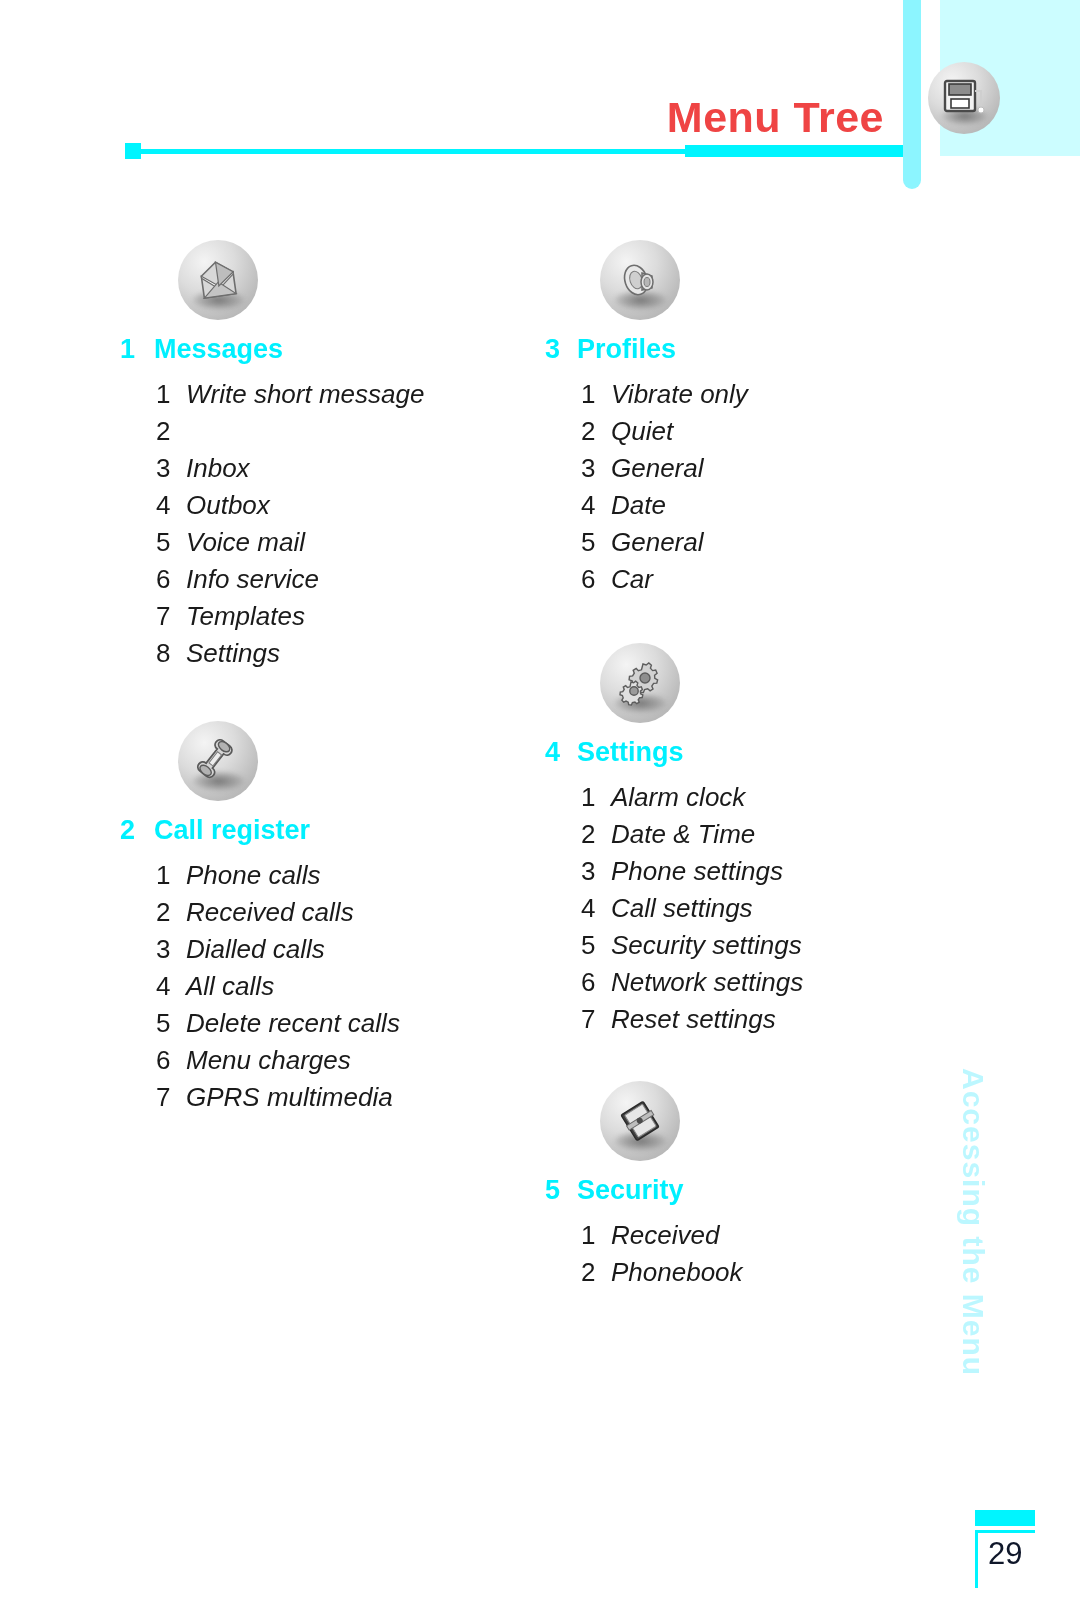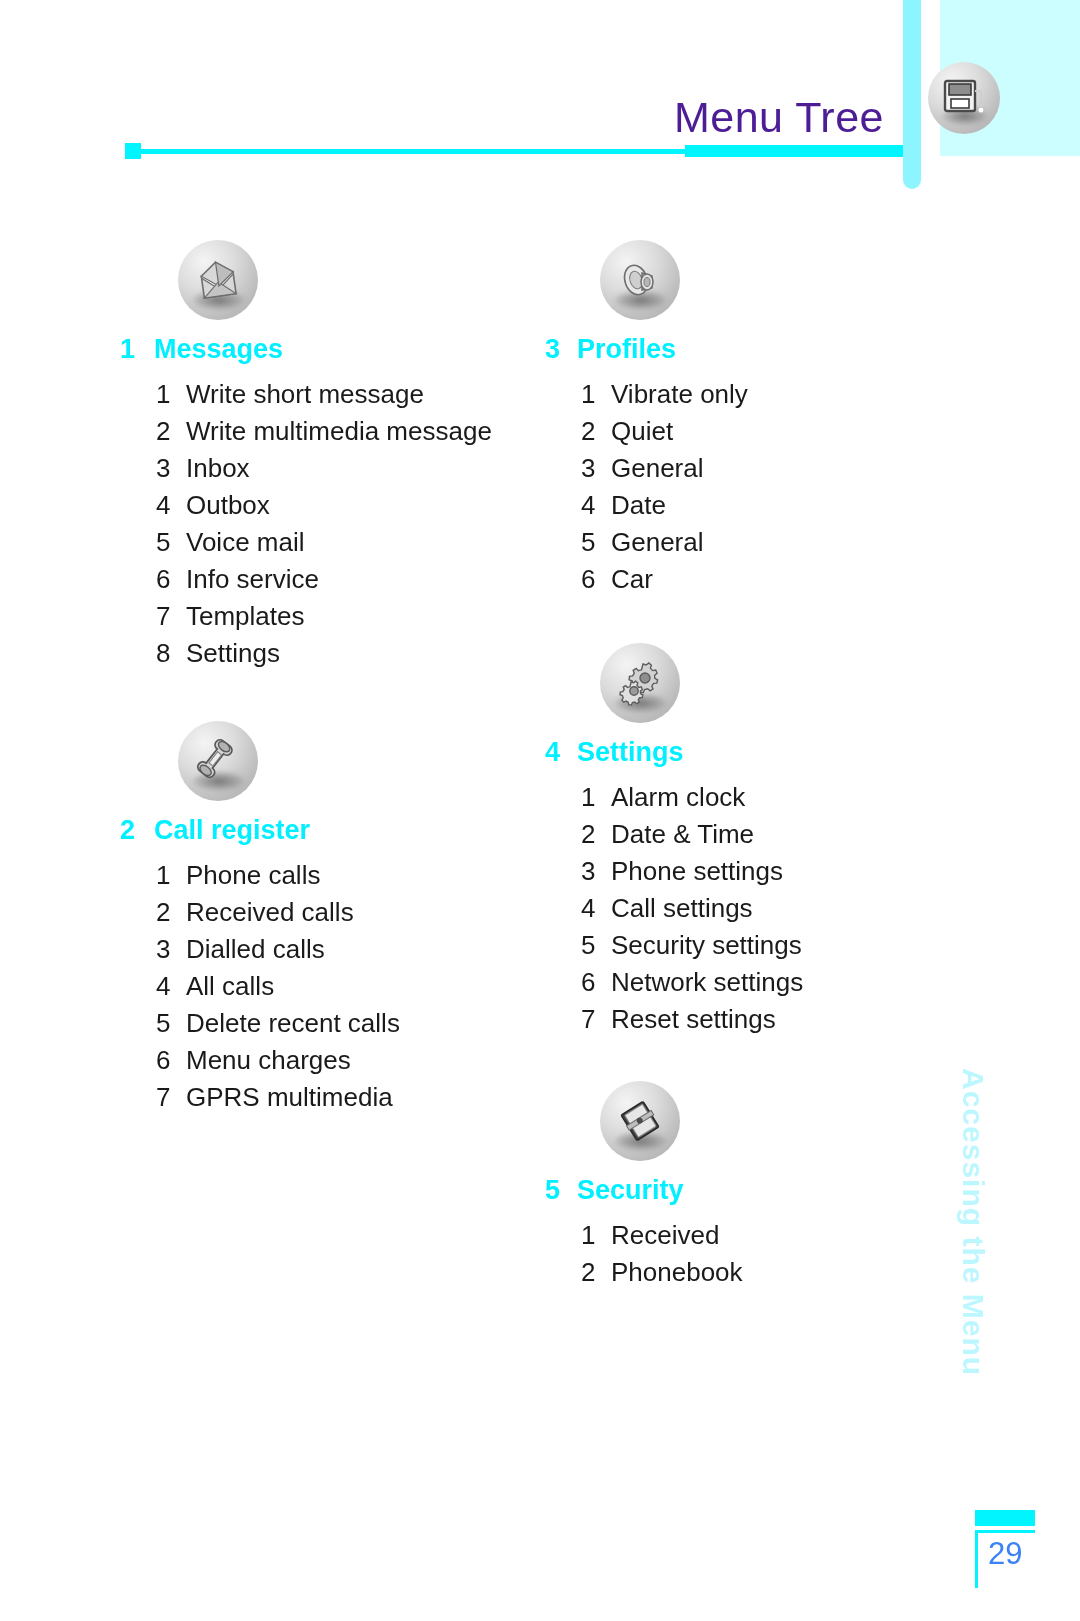--- a/index.html
+++ b/index.html
@@ -33,22 +33,22 @@
     height: 189px;
     background: #8cf5ff;
     border-bottom-left-radius: 9px;
     border-bottom-right-radius: 9px;
   }
   .page-title {
     position: absolute;
     right: 196px;
     top: 93px;
     font-size: 43px;
-    font-weight: normal;
-    color: #4c1d95;
+    font-weight: bold;
+    color: #ef4444;
     letter-spacing: 0.5px;
     white-space: nowrap;
   }
   .rule-thin {
     position: absolute;
     left: 140px;
     top: 149px;
     width: 550px;
     height: 5px;
     background: #00f5ff;
@@ -144,21 +144,21 @@
   .sec-list .row {
     display: flex;
     align-items: baseline;
     height: 37px;
   }
   .sec-list .num {
     width: 30px;
     flex: 0 0 30px;
     text-align: left;
   }
-  .sec-list .label { white-space: nowrap; }
+  .sec-list .label { white-space: nowrap; font-style: italic; }
 
   
   .side-tab {
     position: absolute;
     left: 930px;
     top: 1068px;
     width: 60px;
     height: 400px;
     color: #bcf7ff;
     font-size: 30px;
@@ -192,21 +192,21 @@
     top: 1530px;
     width: 3px;
     height: 58px;
     background: #00f5ff;
   }
   .pg-num {
     position: absolute;
     left: 988px;
     top: 1536px;
     font-size: 31px;
-    color: #3b82f6;
+    color: #0f172a;
   }
 </style>
 </head>
 <body>
 
 <div class="header-panel"></div>
 <div class="header-vbar"></div>
 
 <div class="header-icon">
   <div class="orb"></div>
@@ -250,21 +250,20 @@
       <span class="num">1</span>
       <span class="txt">Messages</span>
     </div>
     <div class="sec-list">
       <div class="row">
           <span class="num">1</span>
           <span class="label">Write short message</span>
         </div>
       <div class="row">
           <span class="num">2</span>
-          <span class="label">Write multimedia message</span>
         </div>
       <div class="row">
           <span class="num">3</span>
           <span class="label">Inbox</span>
         </div>
       <div class="row">
           <span class="num">4</span>
           <span class="label">Outbox</span>
         </div>
       <div class="row">

